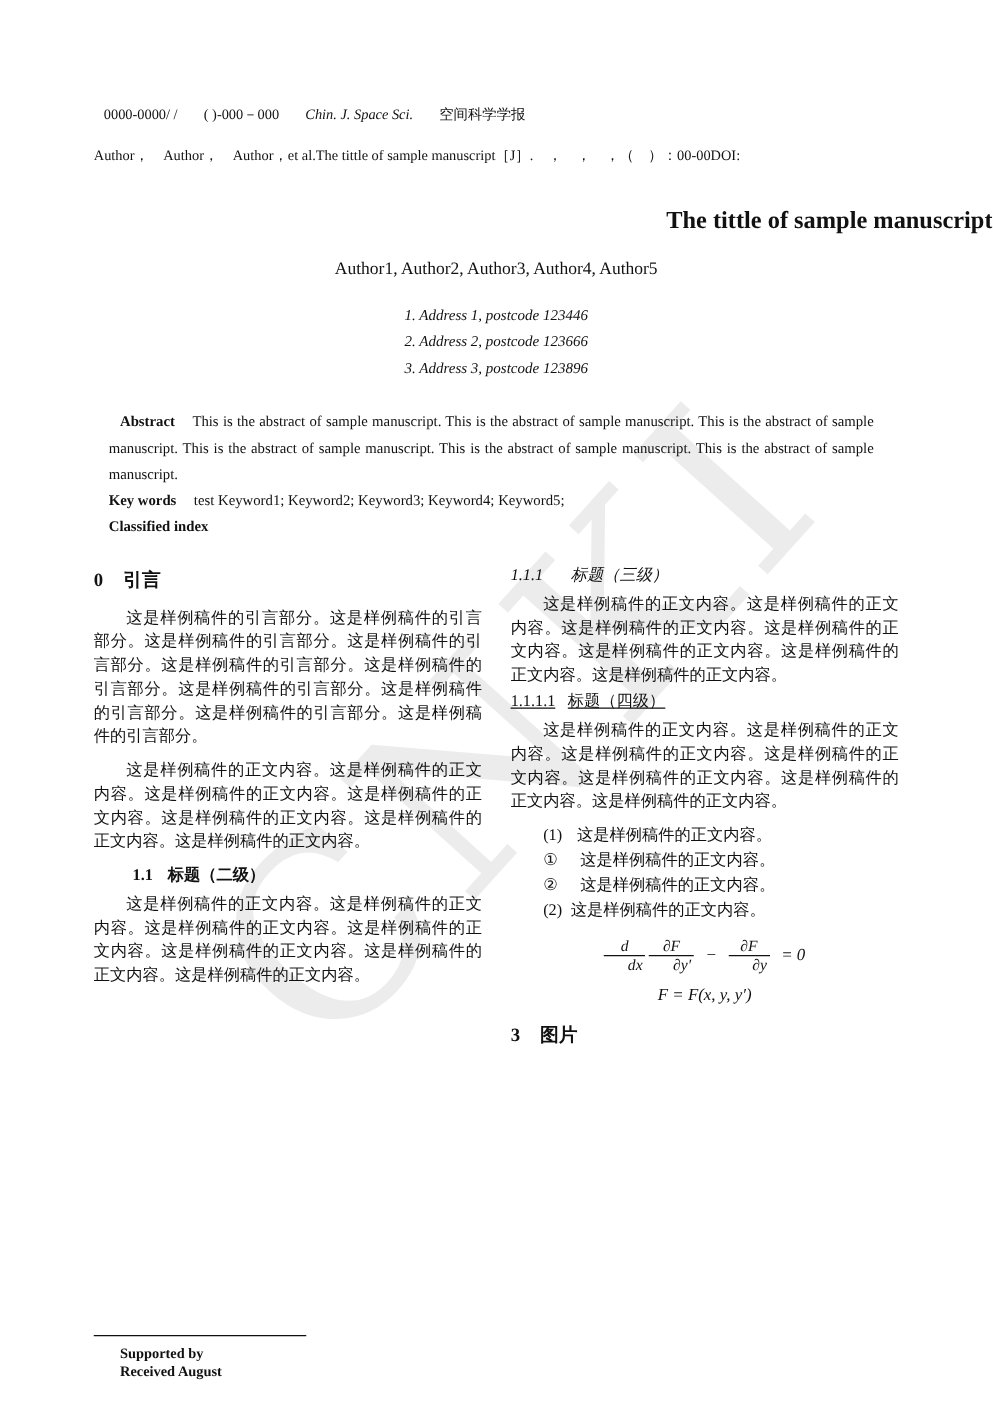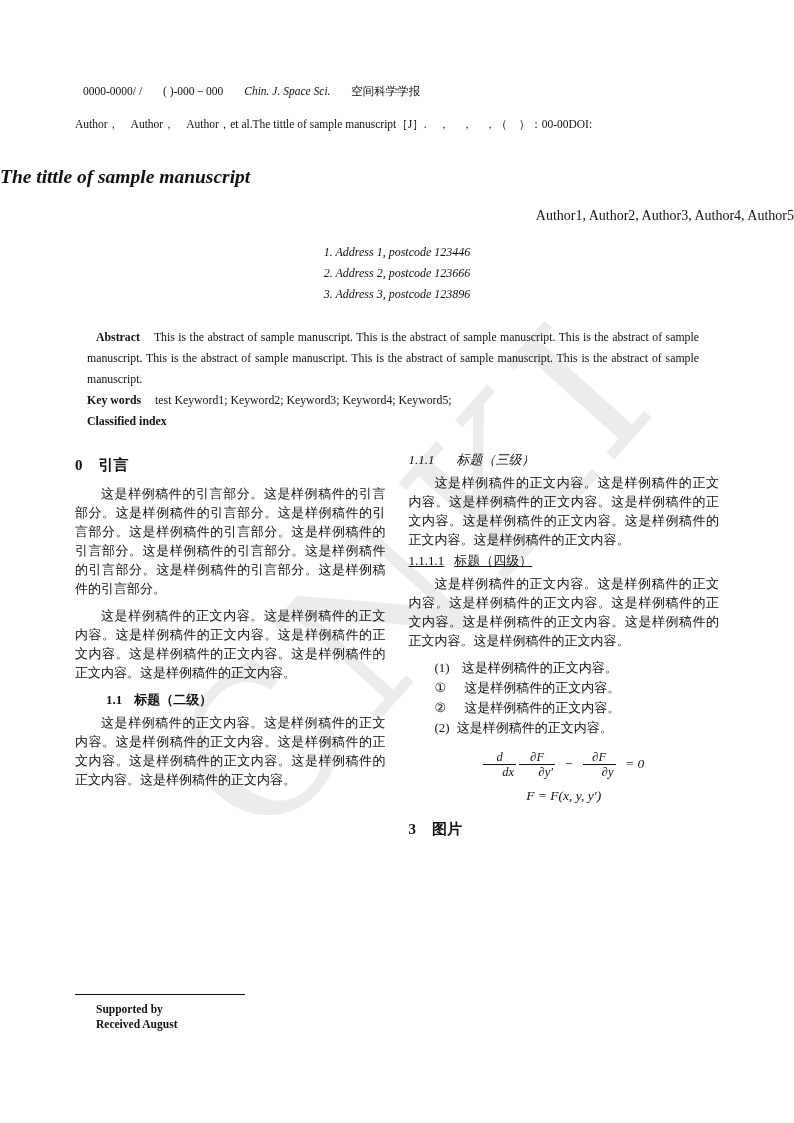--- a/index.html
+++ b/index.html
@@ -23,22 +23,22 @@
     z-index:0;
     user-select:none;
   }
   .content{position:relative;z-index:1;}
   
   .hline1{margin:84px 75px 0 83px;font-size:11.5px;white-space:nowrap;}
   .hline1 .gap{margin-left:18px;margin-top:40px;}
   .hline1 .it{font-style:italic;}
   .citation{margin:18px 60px 0 75px;font-size:11.5px;white-space:nowrap;}
   
-  .title{margin:34px 0 0 0;text-align:left;font-size:19.5px;font-weight:bold;font-style:italic;}
-  .authors{margin-top:20px;text-align:right;font-size:14px;}
+  .title{margin:34px 0 0 0;text-align:right;font-size:19.5px;font-weight:bold;}
+  .authors{margin-top:20px;text-align:center;font-size:14px;}
   .addresses{margin-top:18px;text-align:center;font-style:italic;font-size:12px;line-height:21px;}
   
   .abstract{margin:22px 95px 0 87px;font-size:11.8px;line-height:21px;}
   .abstract p{margin:0;}
   .abs-p{text-align:justify;text-indent:9px;}
   .abstract b{margin-right:14px;}
   
   .columns{display:flex;gap:23px;margin:16px 75px 0 75px;}
   .col{flex:1;min-width:0;font-size:13px;}
   .h1{font-weight:bold;font-size:15px;line-height:22px;margin-top:14px;}
@@ -62,21 +62,21 @@
   
   .formula{margin-top:12px;text-align:center;font-style:italic;font-size:13.5px;}
   .eqline{margin:6px 0;}
   .frac{display:inline-block;vertical-align:middle;text-align:center;font-size:12.5px;line-height:1.15;}
   .frac .top{display:block;border-bottom:1px solid #111;padding:0 2px;}
   .frac .bot{display:block;padding:0 2px;margin-left:17px;}
   .op{margin:0 6px;}
   .rhs{margin-left:6px;}
   .eq2{margin-top:8px;}
   
-  .footer{position:absolute;left:75px;top:994px;z-index:1;}
+  .footer{position:absolute;left:75px;top:1068px;z-index:1;}
   .rule{width:170px;border-top:1.5px solid #111;margin-bottom:7px;}
   .fl{padding-left:21px;font-weight:bold;font-size:11.5px;line-height:15px;}
 </style>
 </head>
 <body>
 
 <div class="page">
 
   <div class="watermark">CNKI</div>
 

